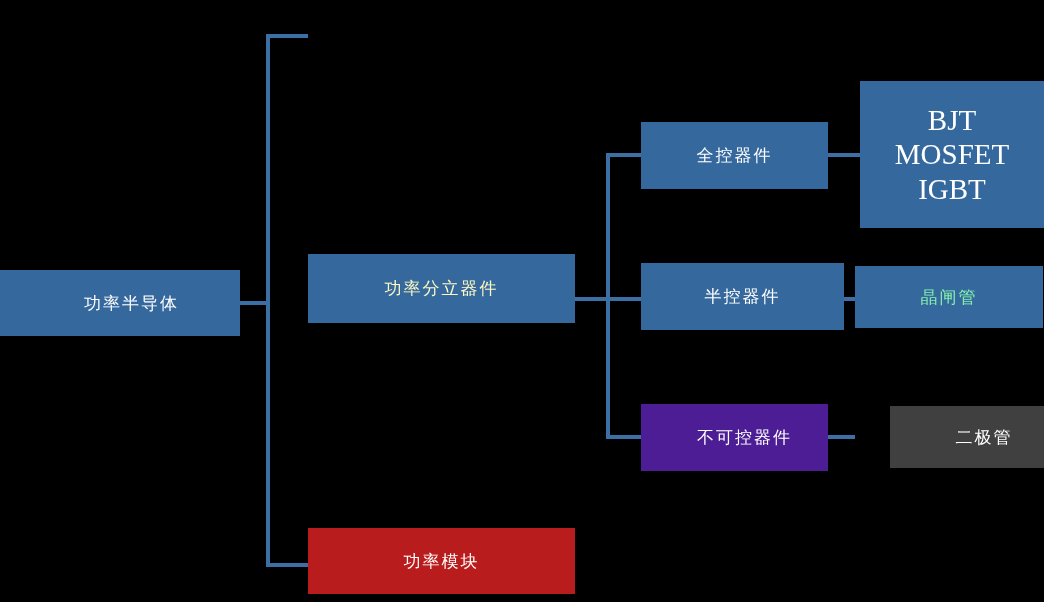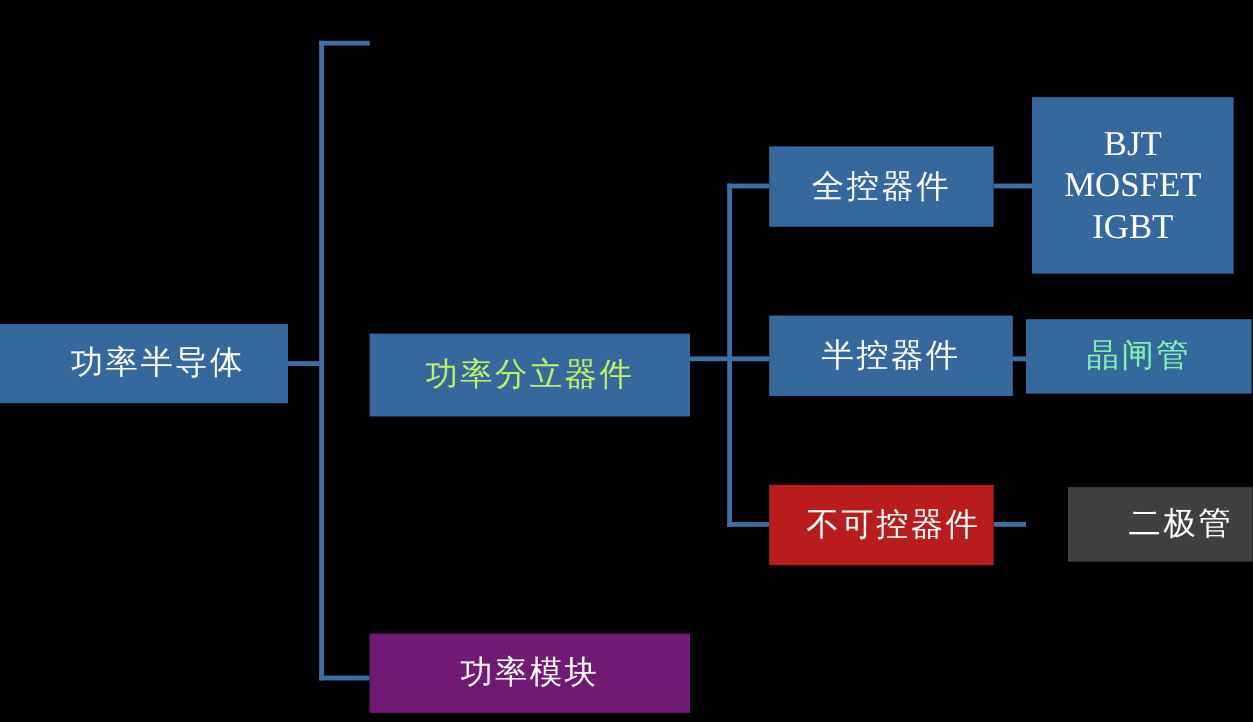--- a/index.html
+++ b/index.html
@@ -25,21 +25,21 @@
     align-items: center;
     justify-content: center;
     text-align: center;
     line-height: 1.18;
     white-space: pre-line;
     letter-spacing: 0.5px;
     user-select: none;
   }
   .node.cjk {
     font-family: "DejaVu Serif", "Liberation Serif", serif;
-    font-size: 27px;
+    font-size: 17px;
     letter-spacing: 2px;
   }
   .node.latin {
     font-family: "Liberation Serif", "DejaVu Serif", serif;
     font-size: 29px;
     letter-spacing: 0px;
   }
   .connector {
     position: absolute;
     background: #3C6FA4;
@@ -56,23 +56,23 @@
     <div class="connector conn-h" style="background: rgb(60, 111, 164); left: 266px; top: 34px; width: 42px;"></div>
     <div class="connector conn-h" style="background: rgb(60, 111, 164); left: 266px; top: 563px; width: 42px;"></div>
     <div class="connector conn-h" style="background: rgb(60, 111, 164); left: 575px; top: 297px; width: 66px;"></div>
     <div class="connector conn-v" style="background: rgb(60, 111, 164); left: 606px; top: 153px; height: 286px;"></div>
     <div class="connector conn-h" style="background: rgb(60, 111, 164); left: 606px; top: 153px; width: 35px;"></div>
     <div class="connector conn-h" style="background: rgb(60, 111, 164); left: 606px; top: 435px; width: 35px;"></div>
     <div class="connector conn-h" style="background: rgb(60, 111, 164); left: 828px; top: 153px; width: 32px;"></div>
     <div class="connector conn-h" style="background: rgb(60, 111, 164); left: 828px; top: 297px; width: 27px;"></div>
     <div class="connector conn-h" style="background: rgb(60, 111, 164); left: 828px; top: 435px; width: 27px;"></div>
     <div class="node cjk" style="background: rgb(53, 105, 158); color: rgb(255, 255, 255); left: 0px; top: 270px; width: 240px; height: 66px; padding-left: 23px;">功率半导体</div>
-    <div class="node cjk" style="background: rgb(53, 105, 158); color: #bef264; left: 308px; top: 278px; width: 267px; height: 69px;">功率分立器件</div>
-    <div class="node cjk" style="background: #701a75; color: rgb(255, 255, 255); left: 308px; top: 528px; width: 267px; height: 66px;">功率模块</div>
+    <div class="node cjk" style="background: rgb(53, 105, 158); color: #fef9c3; left: 308px; top: 254px; width: 267px; height: 69px;">功率分立器件</div>
+    <div class="node cjk" style="background: #b91c1c; color: rgb(255, 255, 255); left: 308px; top: 528px; width: 267px; height: 66px;">功率模块</div>
     <div class="node cjk" style="background: rgb(53, 105, 158); color: rgb(255, 255, 255); left: 641px; top: 122px; width: 187px; height: 67px;">全控器件</div>
     <div class="node cjk" style="background: rgb(53, 105, 158); color: rgb(255, 255, 255); left: 641px; top: 263px; width: 203px; height: 67px;">半控器件</div>
-    <div class="node cjk" style="background: #b91c1c; color: rgb(255, 255, 255); left: 641px; top: 404px; width: 187px; height: 67px; padding-left: 20px;">不可控器件</div>
-    <div class="node latin" style="background: rgb(53, 105, 158); color: rgb(255, 255, 255); left: 860px; top: 81px; width: 168px; height: 147px;">BJT
+    <div class="node cjk" style="background: #4c1d95; color: rgb(255, 255, 255); left: 641px; top: 404px; width: 187px; height: 67px; padding-left: 20px;">不可控器件</div>
+    <div class="node latin" style="background: rgb(53, 105, 158); color: rgb(255, 255, 255); left: 860px; top: 81px; width: 184px; height: 147px;">BJT
 MOSFET
 IGBT</div>
     <div class="node cjk" style="background: rgb(53, 105, 158); color: #86efac; left: 855px; top: 266px; width: 188px; height: 62px;">晶闸管</div>
     <div class="node cjk" style="background: #404040; color: rgb(255, 255, 255); left: 855px; top: 406px; width: 188px; height: 62px; margin-left: 35px;">二极管</div>
   </div>
 
 </body></html>

